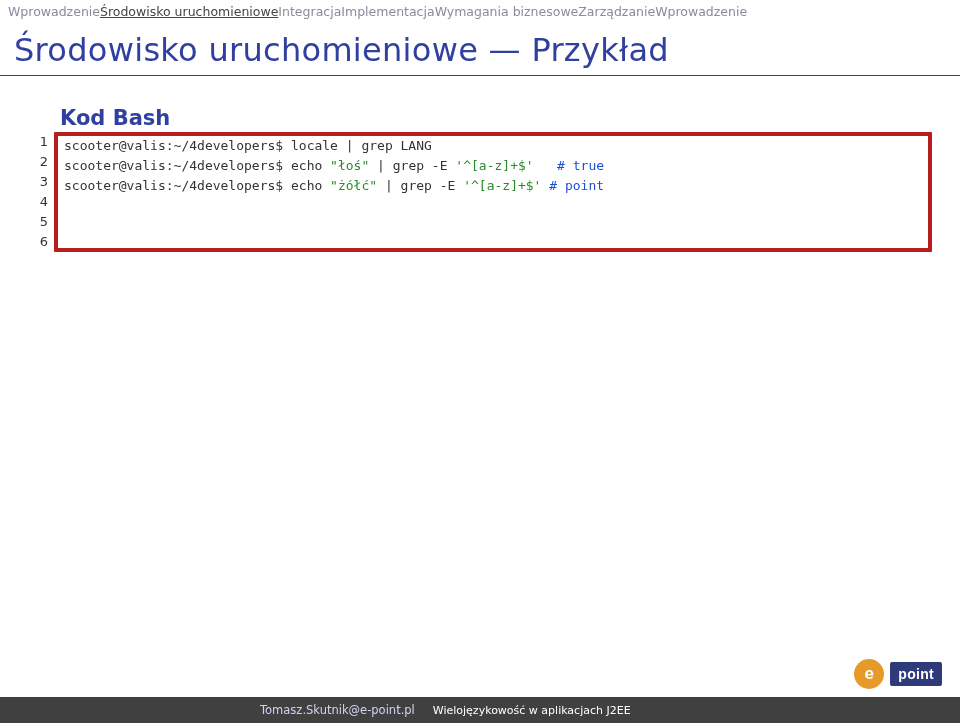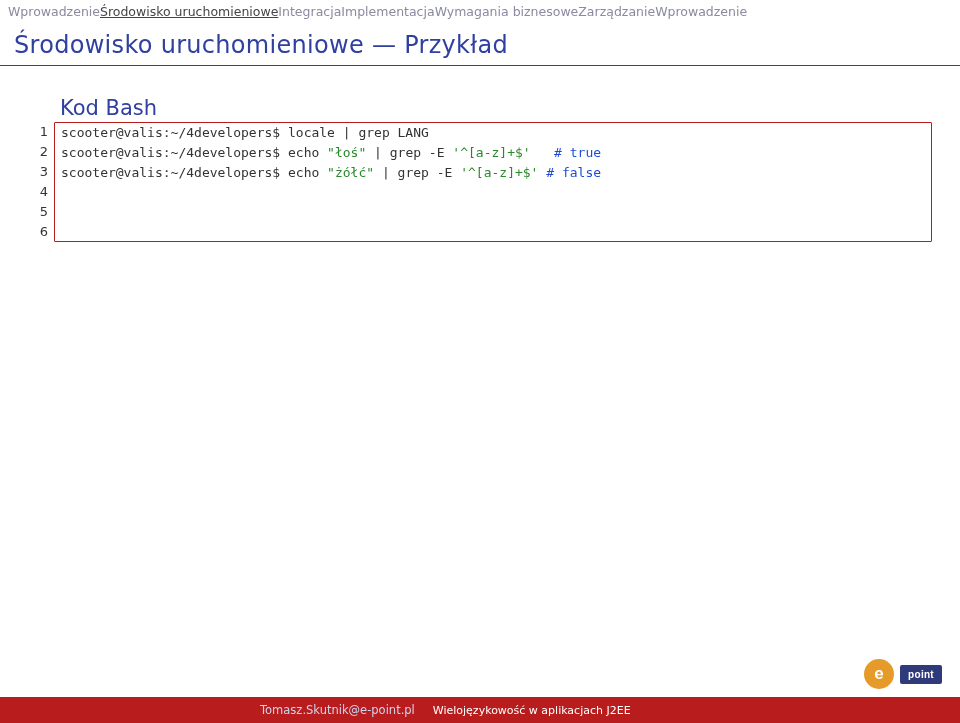--- a/index.html
+++ b/index.html
@@ -5,46 +5,46 @@
   * { margin: 0; padding: 0; box-sizing: border-box; }
   html, body { width: 960px; height: 723px; background: #fff; font-family: "DejaVu Sans", "Helvetica Neue", Arial, sans-serif; overflow: hidden; }
   body { position: relative; color: #2a2a2a; }
 
   
   .nav { display: flex; padding: 4px 8px 4px 8px; font-size: 12.5px; color: #8a8aa0; align-items: baseline; }
   .nav span { white-space: nowrap; }
   .nav .active { color: #444; font-weight: 500; text-decoration: underline; }
 
   
-  .slide-title { color: #3040a0; font-size: 24px; font-weight: 400; padding: 6px 14px 6px 14px; letter-spacing: 0.3px; }
+  .slide-title { color: #3040a0; font-size: 32px; font-weight: 400; padding: 6px 14px 6px 14px; letter-spacing: 0.3px; }
   hr.title-rule { border: none; border-top: 1px solid #3040a0; margin: 0 0 30px 0; }
 
   
   .block-wrap { padding: 0 28px; }
-  .block-title { color: #3040a0; font-size: 21px; font-weight: 400; margin-left: 32px; margin-bottom: 2px; }
+  .block-title { color: #3040a0; font-size: 21px; font-weight: 700; margin-left: 32px; margin-bottom: 2px; }
 
   .tok-kw { color: #1d4ed8; } 
   .tok-str { color: #2a8a2a; } 
 
   
   .code-area { display: flex; }
   .gutter-col { display: flex; flex-direction: column; }
-  .box-col { flex: 1; border: 1px solid #b91c1c; border-radius: 1px; }
+  .box-col { flex: 1; border: 4px solid #b91c1c; border-radius: 1px; }
   .gutter-cell { width: 26px; text-align: right; padding-right: 6px; color: #333; font-family: "DejaVu Sans", Arial, sans-serif; font-size: 13px; height: 20px; line-height: 20px; }
   .code-cell { height: 20px; line-height: 20px; padding: 0 6px; font-family: "DejaVu Sans Mono", Menlo, Consolas, monospace; font-size: 13px; white-space: pre; color: #333; }
 
   
-  .footer { position: absolute; left: 0; right: 0; bottom: 0; height: 26px; background: #b91c1c; display: flex; align-items: center; padding: 0 240px 0 0; }
+  .footer { position: absolute; left: 0; right: 0; bottom: 0; height: 26px; background: #404040; display: flex; align-items: center; padding: 0 240px 0 0; }
   .footer .author { color: #cfd4f0; font-size: 11.5px; margin-left: 260px; }
   .footer .talk { color: #fff; font-size: 11px; margin-left: 18px; }
 
   
   .logo { position: absolute; right: 18px; bottom: 34px; display: flex; align-items: center; gap: 6px; }
   .logo-e { width: 30px; height: 30px; border-radius: 50%; background: #e59a2a; display: flex; align-items: center; justify-content: center; color: #fff; font-weight: 700; font-size: 17px; font-family: Arial, sans-serif; }
-  .logo-point { background: #2f3a7a; color: #fff; font-size: 10px; font-weight: 600; padding: 4px 8px; border-radius: 2px; font-family: Arial, sans-serif; letter-spacing: 0.3px; }
+  .logo-point { background: #2f3a7a; color: #fff; font-size: 14px; font-weight: 600; padding: 4px 8px; border-radius: 2px; font-family: Arial, sans-serif; letter-spacing: 0.3px; }
   
   
   .slide-title { margin-top: 2px; }
 </style>
 </head>
 <body>
 
 <div class="nav">
   <span>Wprowadzenie</span>
   <span class="active">Środowisko uruchomieniowe</span>
@@ -65,21 +65,21 @@
         <div class="gutter-cell">1</div>
         <div class="gutter-cell">2</div>
         <div class="gutter-cell">3</div>
         <div class="gutter-cell">4</div>
         <div class="gutter-cell">5</div>
         <div class="gutter-cell">6</div>
       </div>
     <div class="box-col" id="box-col">
         <div class="code-cell"><span>scooter@valis:~/4developers$ locale | grep LANG</span></div>
         <div class="code-cell"><span>scooter@valis:~/4developers$ echo </span><span class="tok-str">"łoś"</span><span> | grep -E </span><span class="tok-str">'^[a-z]+$'</span><span>   </span><span class="tok-kw"># true</span></div>
-        <div class="code-cell"><span>scooter@valis:~/4developers$ echo </span><span class="tok-str">"żółć"</span><span> | grep -E </span><span class="tok-str">'^[a-z]+$'</span><span> </span><span class="tok-kw"># false</span></div>
+        <div class="code-cell"><span>scooter@valis:~/4developers$ echo </span><span class="tok-str">"żółć"</span><span> | grep -E </span><span class="tok-str">'^[a-z]+$'</span><span> </span><span class="tok-kw"># point</span></div>
       </div>
   </div>
 </div>
 
 <div class="logo">
   <div class="logo-e">e</div>
   <div class="logo-point">point</div>
 </div>
 
 <div class="footer">

